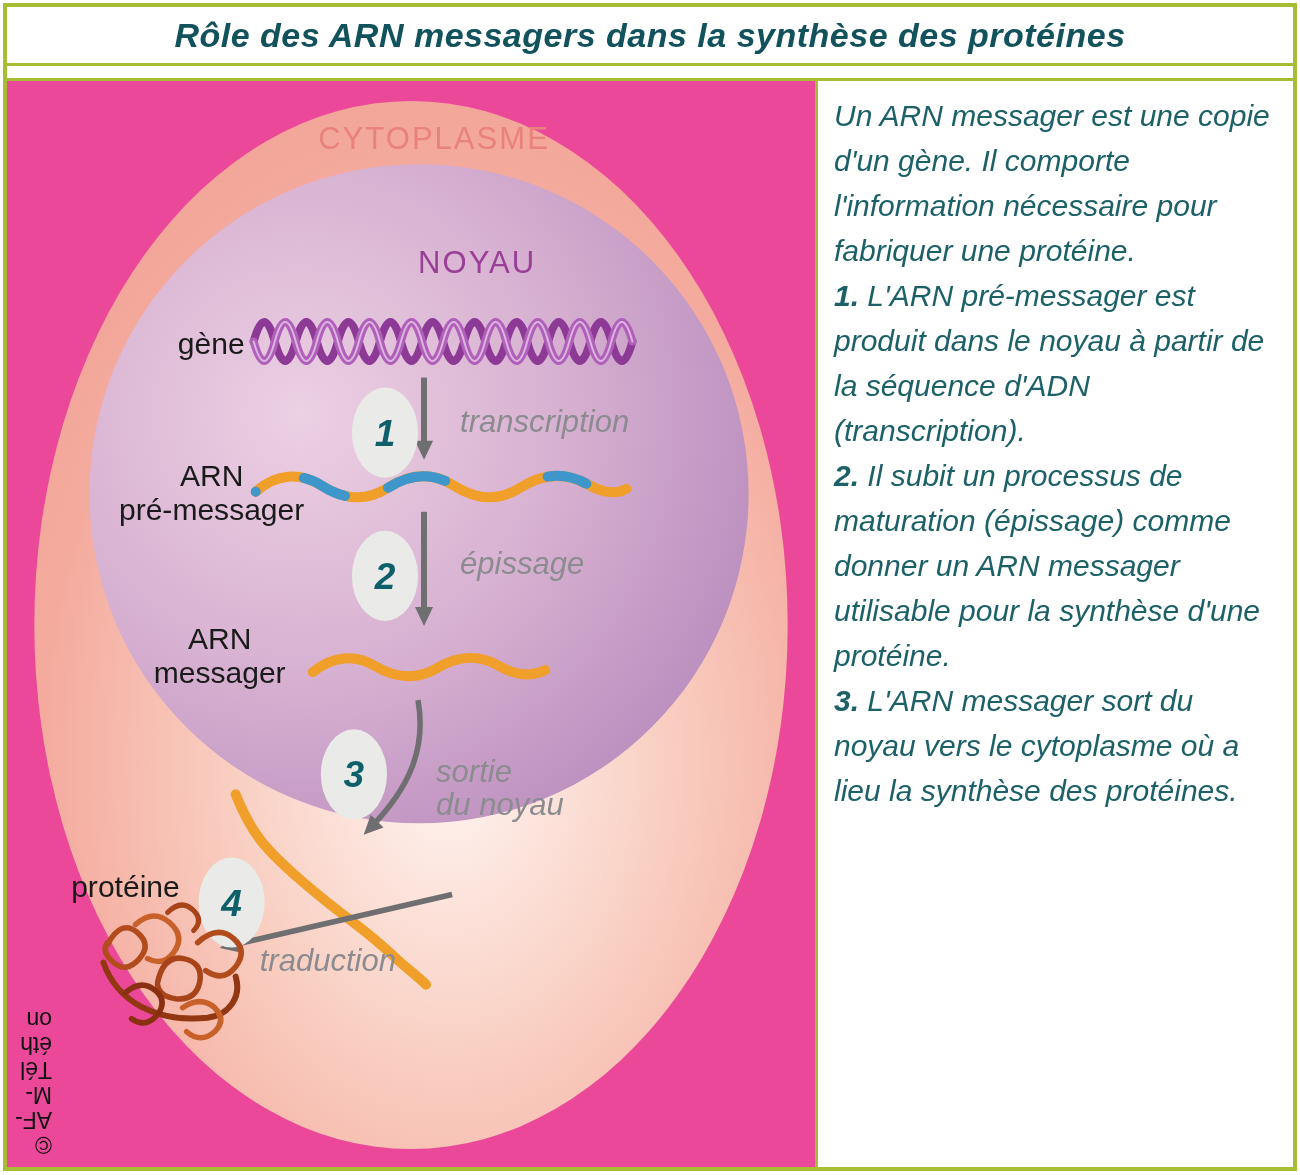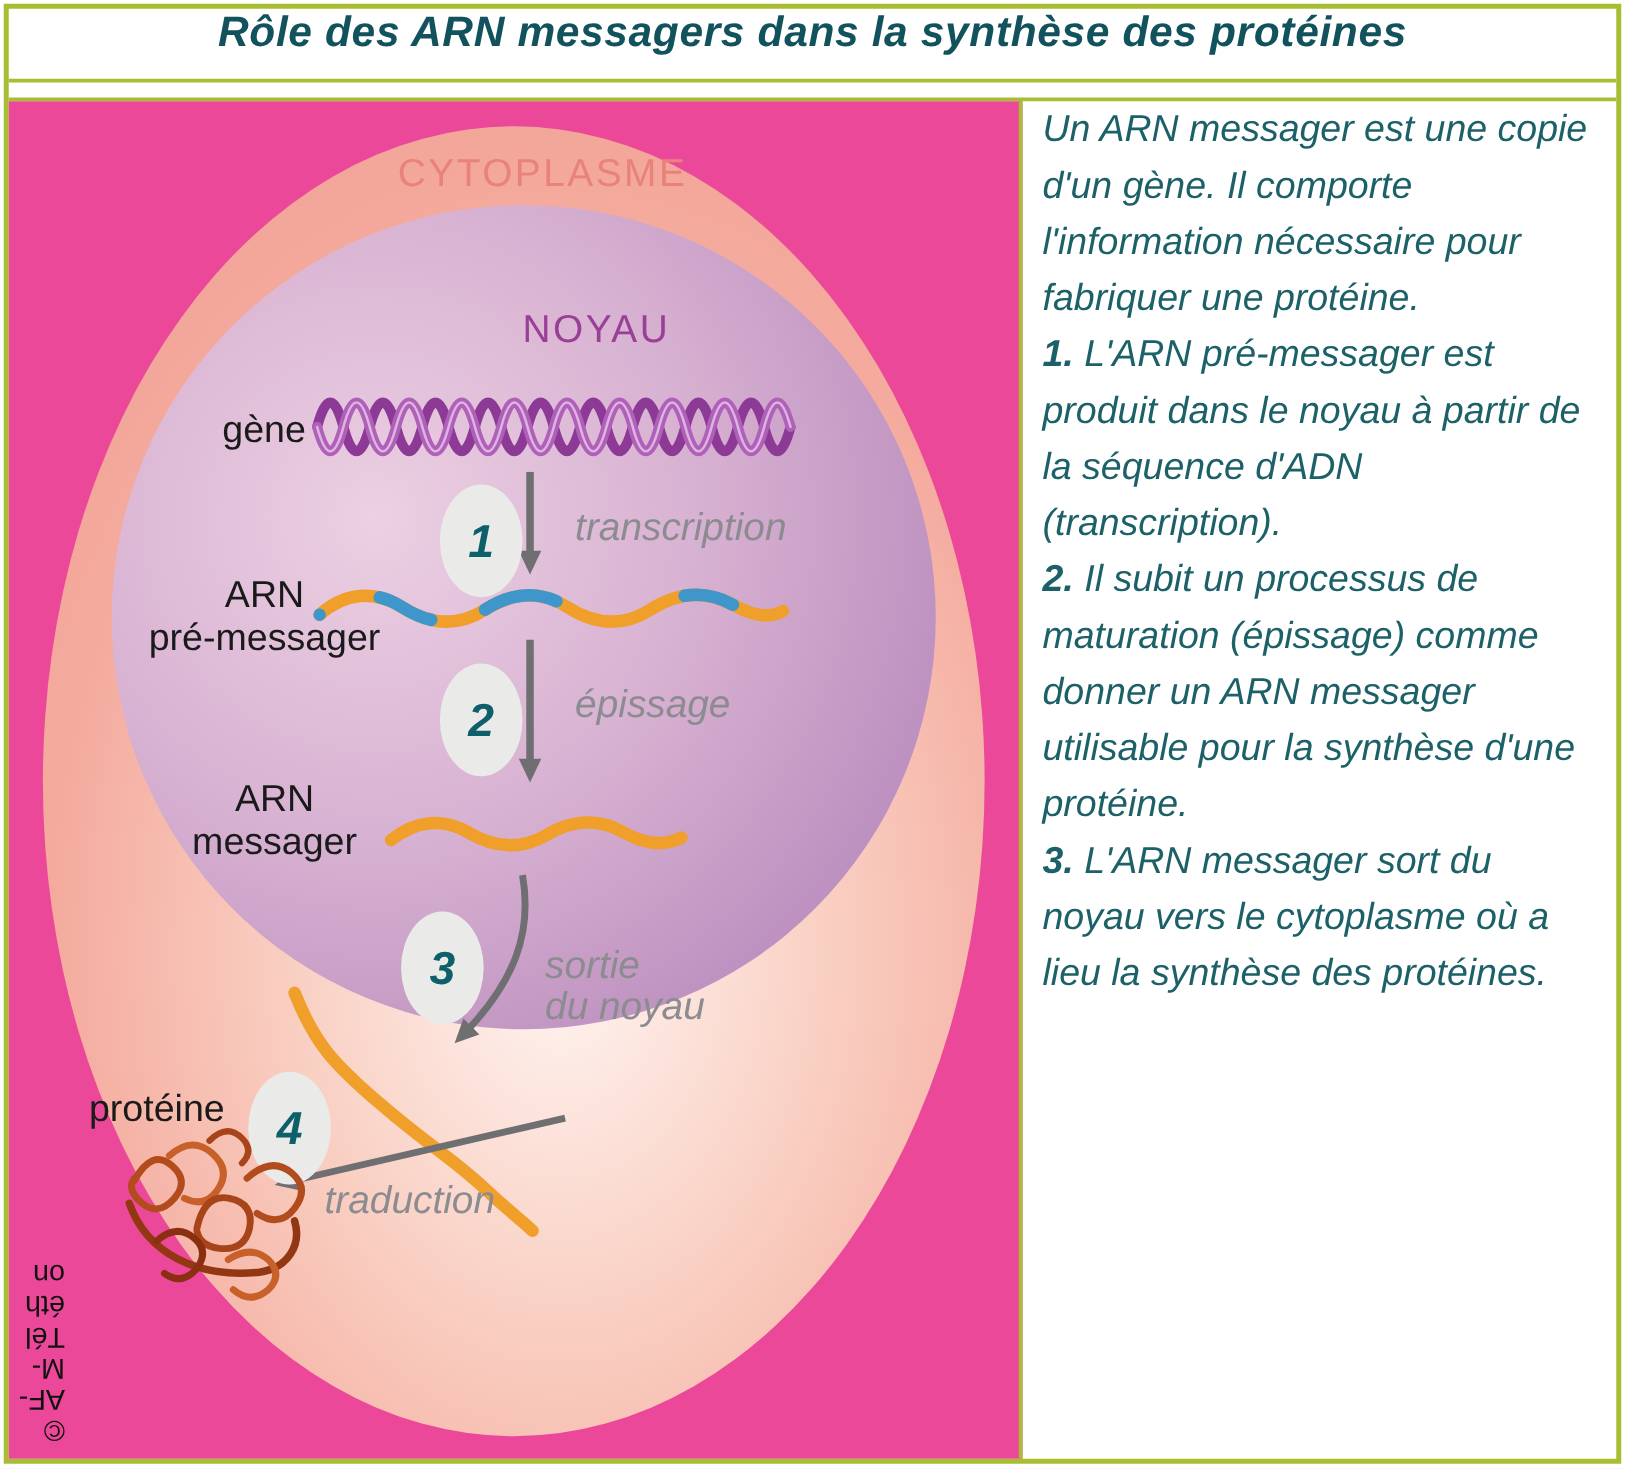--- a/index.html
+++ b/index.html
@@ -1,24 +1,24 @@
 <!DOCTYPE html>
 <html><head>
 <meta charset="utf-8">
 <style>
   html,body{margin:0;padding:0;background:#ffffff;}
   body{width:1300px;height:1175px;position:relative;font-family:"Liberation Sans",sans-serif;}
   .page{position:absolute;left:3px;top:3px;right:3px;bottom:4px;border:4px solid #a9bd32;background:#fff;display:flex;flex-direction:column;}
-  .title-box{height:56px;border-bottom:3px solid #a9bd32;display:flex;justify-content:center;}
+  .title-box{height:56px;border-bottom:3px solid #a9bd32;display:flex;align-items:center;justify-content:center;}
   .title-box .title{font-size:34px;font-weight:bold;font-style:italic;color:#11525c;letter-spacing:0.5px;}
   .gap-strip{height:12px;border-bottom:3px solid #a9bd32;}
   .main{flex:1;display:flex;min-height:0;}
   .diagram-panel{width:808px;border-right:3px solid #a9bd32;position:relative;background:#ec4899;overflow:hidden;}
   .diagram-panel svg{display:block;width:100%;height:100%;}
-  .text-panel{flex:1;padding:0 12px 0 16px;overflow:hidden;}
+  .text-panel{flex:1;padding:12px 12px 0 16px;overflow:hidden;}
   .text-panel p{margin:0;font-size:30px;line-height:45px;font-style:italic;color:#1d6168;}
   .text-panel .num{font-weight:bold;}
   .copyright{position:absolute;left:8px;bottom:10px;transform:rotate(180deg);font-size:23px;line-height:25px;color:#111;text-align:left;}
 </style>
 </head>
 <body>
 
 <div class="page">
 
   <div class="title-box">

